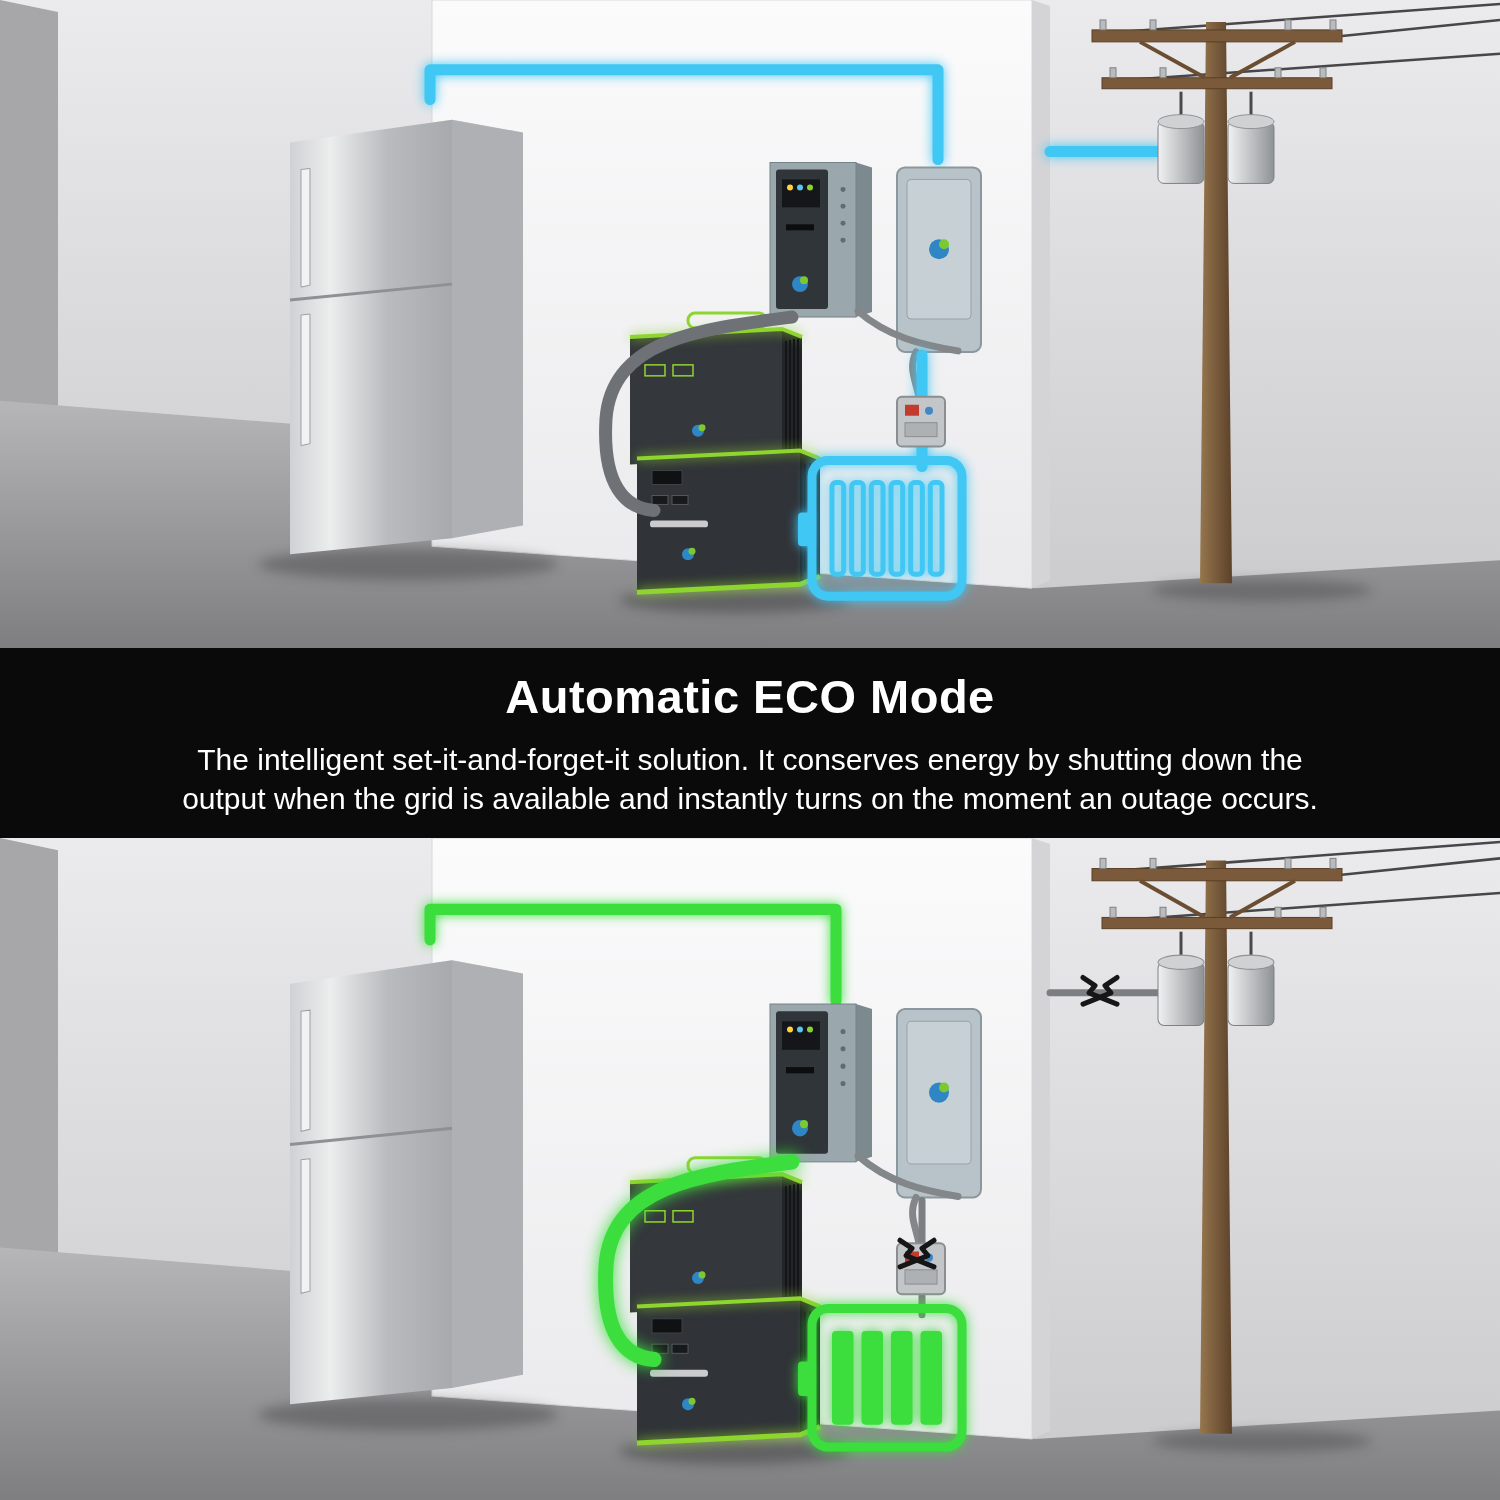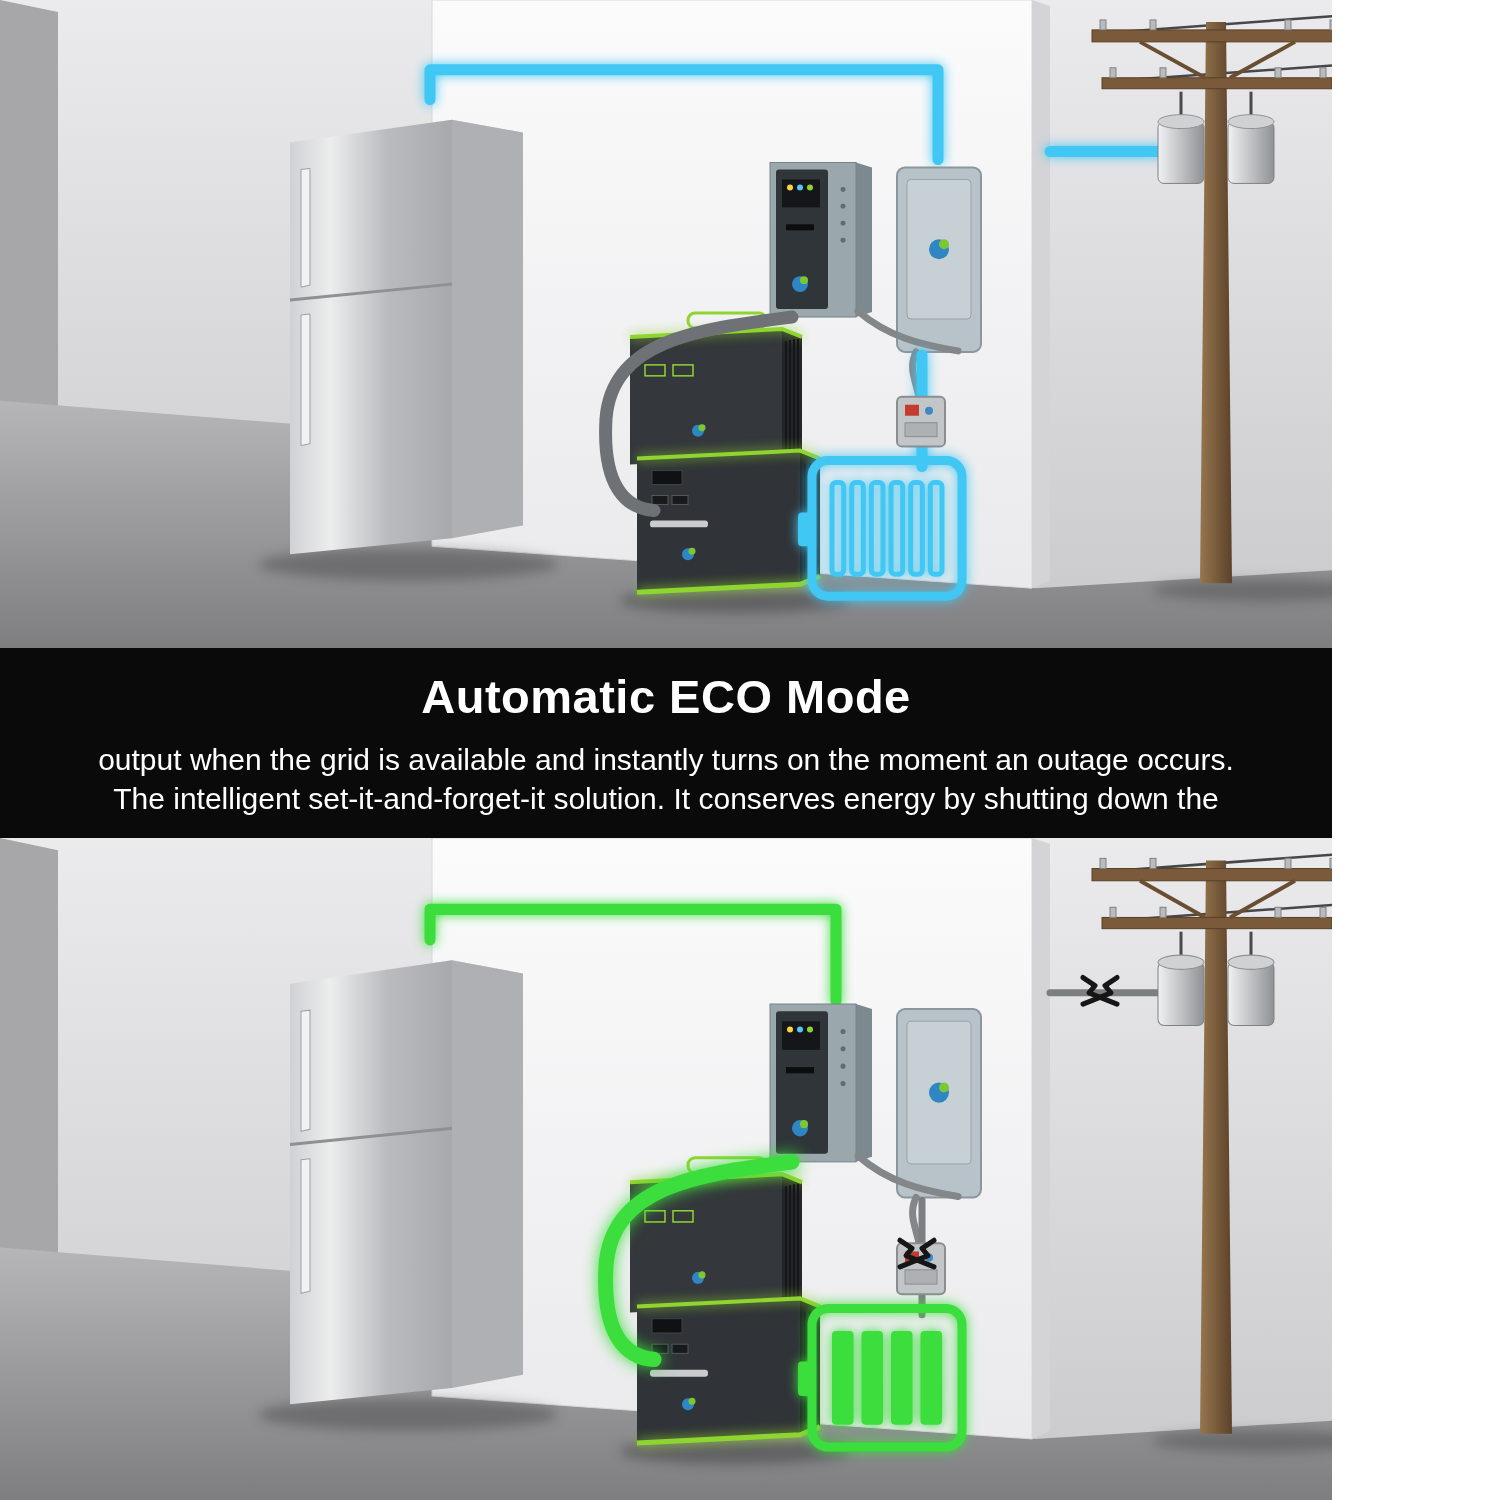--- a/index.html
+++ b/index.html
@@ -1,17 +1,17 @@
 <!DOCTYPE html>
 <html style="--grid-flow: #41C7F4; --eco-flow: #3BDE3C; --accent-lime: #8FD530; --banner-bg: #0A0A0A; --banner-text: #FFFFFF; --cable-gray: #6E7276; --wire-gray: #7C7F82;"><head>
 <meta charset="utf-8">
 <style>
   html,body{margin:0;padding:0;background:#ffffff;}
   .poster{
-    width:1332px;height:1500px;position:relative;overflow:hidden;
+    width:1500px;height:1500px;position:relative;overflow:hidden;
     font-family:"Liberation Sans",sans-serif;background:#fff;
   }
   .scene{position:relative;width:1500px;height:648px;overflow:hidden;}
   .scene--outage{height:662px;}
   .scene svg{display:block;width:100%;height:100%;}
   .scene--grid{--flow:var(--grid-flow,#41C7F4);}
   .scene--outage{--flow:var(--eco-flow,#3BDE3C);}
 
   .banner{
     height:190px;background:var(--banner-bg,#0a0a0a);color:var(--banner-text,#fff);
@@ -208,22 +208,22 @@
           <rect x="73.33333333333333" y="28" width="11.666666666666666" height="92" rx="4" class="bat-bar bat-bar--outline"></rect>
           <rect x="93" y="28" width="11.666666666666666" height="92" rx="4" class="bat-bar bat-bar--outline"></rect>
           <rect x="112.66666666666666" y="28" width="11.666666666666666" height="92" rx="4" class="bat-bar bat-bar--outline"></rect>
           <rect x="132.33333333333331" y="28" width="11.666666666666666" height="92" rx="4" class="bat-bar bat-bar--outline"></rect>
         </g>
     </svg>
   </section>
 
   <section class="banner">
     <h1 class="banner-title">Automatic ECO Mode</h1>
+    <p class="banner-desc">The intelligent set-it-and-forget-it solution. It conserves energy by shutting down the</p>
     <p class="banner-desc">output when the grid is available and instantly turns on the moment an outage occurs.</p>
-    <p class="banner-desc">The intelligent set-it-and-forget-it solution. It conserves energy by shutting down the</p>
   </section>
 
   <section class="scene scene--outage">
     <svg viewBox="0 0 1500 650" preserveAspectRatio="none">
       <defs>
         <linearGradient id="wallG-b" x1="0" y1="0" x2="0" y2="1">
             <stop offset="0" stop-color="#ebebed"></stop>
             <stop offset="1" stop-color="#c9c9cc"></stop>
           </linearGradient>
         <linearGradient id="floorG-b" x1="0" y1="0" x2="0" y2="1">

